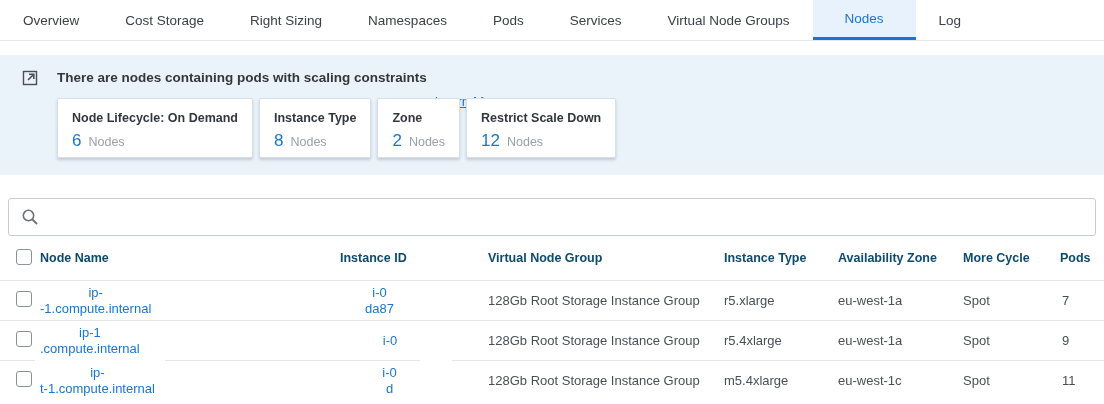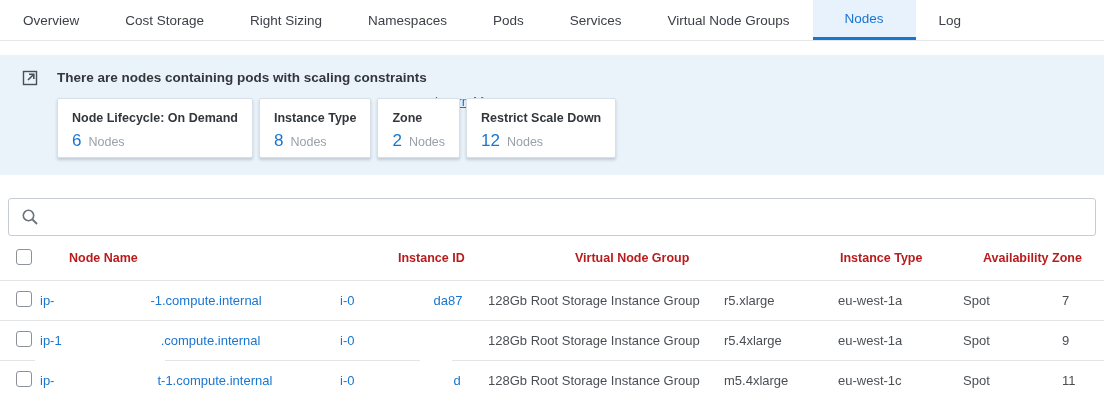--- a/index.html
+++ b/index.html
@@ -37,34 +37,34 @@
     background: #fff; }
   .search-wrap svg { flex: 0 0 auto; margin-right: 10px; }
   .search-wrap input { border: none; outline: none; flex: 1; font-size: 13.5px;
     color: #3c4148; font-family: inherit; background: transparent; }
   .search-wrap input::placeholder { color: #8b9197; opacity: 1; }
 
   
   .grid-row { display: grid;
     grid-template-columns: 40px 300px 148px 236px 114px 125px 97px 1fr;
     align-items: center; }
-  .thead { height: 44px; font-size: 12.5px; font-weight: 700; color: #b91c1c; gap: 29px; }
+  .thead { height: 44px; font-size: 12.5px; font-weight: 700; color: #0c4a6e; }
   .trow { height: 40px; border-top: 1px solid #e3e6e9; font-size: 13px;
     color: #4a4f55; position: relative; background: #fff; }
   
   .trow:nth-child(3)::before { content: ""; position: absolute; left: 35px; top: -1px;
     width: 130px; height: 2px; background: #fff; }
   .trow:nth-child(3)::after { content: ""; position: absolute; left: 420px; top: -1px;
     width: 32px; height: 2px; background: #fff; }
   .col-check { padding-left: 16px; }
   .checkbox { display: inline-block; width: 16px; height: 16px;
     border: 1.5px solid #8d9299; border-radius: 3px; background: #fff; cursor: pointer; }
   .cell { white-space: nowrap; overflow: hidden; }
   .cell a { color: #1876d2; text-decoration: none; cursor: pointer; display: inline-flex;
-    align-items: center; }
+    align-items: center; flex-direction: column; }
   .gap { display: inline-block; height: 1px; }
   .pods-cell { padding-left: 2px; }
 </style>
 </head>
 <body>
 
 <div class="tabbar">
   <div class="tab">Overview</div>
   <div class="tab">Cost Storage</div>
   <div class="tab">Right Sizing</div>

